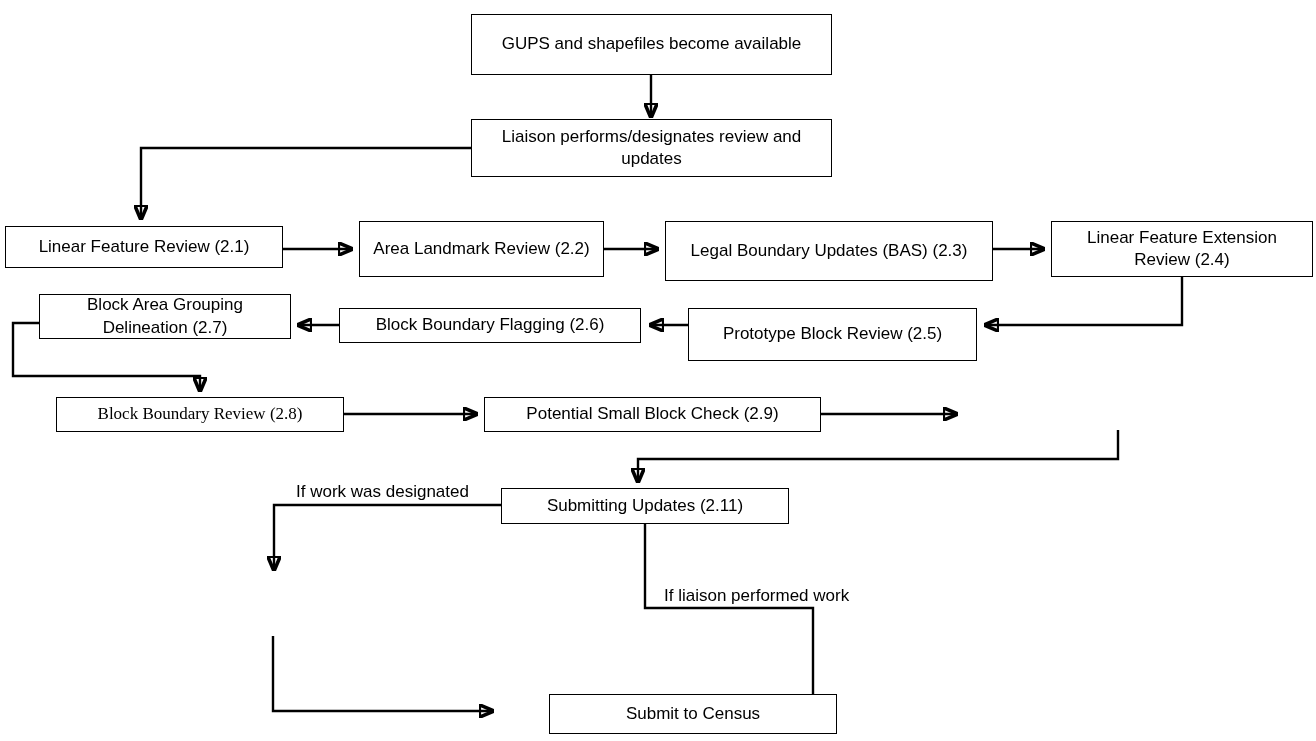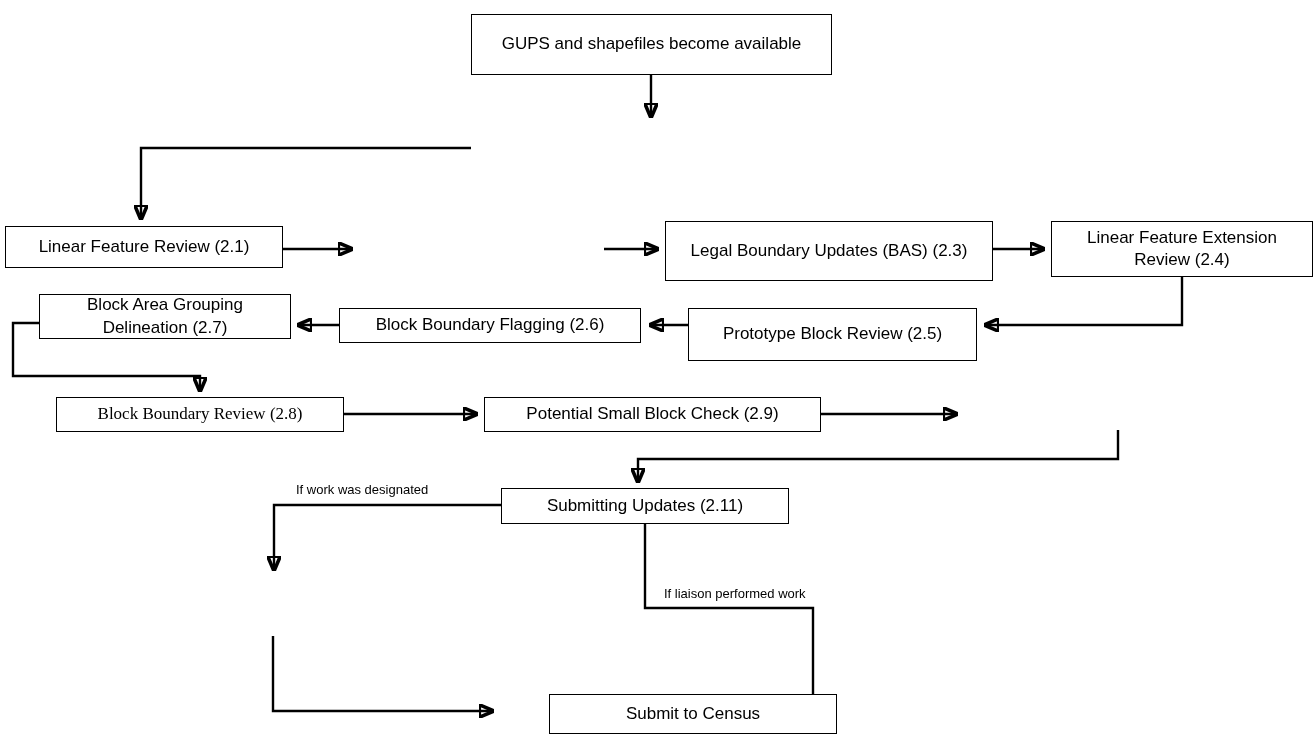--- a/index.html
+++ b/index.html
@@ -33,21 +33,21 @@
     color: #000000;
     padding: 11px 8px;
     z-index: 3;
   }
   .node span {
     display: block;
     width: 100%;
   }
   .edge-label {
     position: absolute;
-    font-size: 13px;
+    font-size: 17px;
     line-height: 1.2;
     color: #000000;
     white-space: nowrap;
     z-index: 4;
     background: transparent;
   }
   svg.wires {
     position: absolute;
     left: 0;
     top: 0;
@@ -104,25 +104,31 @@
 
     <path d="M 645 524 L 645 608 L 813 608 L 813 711 L 796 711" marker-end="url(#arrow)"></path>
 
     <path d="M 273 636 L 273 711 L 493 711" marker-end="url(#arrow)"></path>
   </svg>
 
   <div class="node" style="left:471px; top:14px; width:361px; height:61px;">
     <span>GUPS and shapefiles become available</span>
   </div>
 
+  <div class="node" style="left:471px; top:119px; width:361px; height:58px;">
+    <span>Liaison performs/designates review and updates</span>
+  </div>
 
   <div class="node" style="left:5px; top:226px; width:278px; height:42px;">
     <span>Linear Feature Review (2.1)</span>
   </div>
 
+  <div class="node" style="left:359px; top:221px; width:245px; height:56px;">
+    <span>Area Landmark Review (2.2)</span>
+  </div>
 
   <div class="node" style="left:665px; top:221px; width:328px; height:60px;">
     <span>Legal Boundary Updates (BAS) (2.3)</span>
   </div>
 
   <div class="node" style="left:1051px; top:221px; width:262px; height:56px;">
     <span>Linear Feature Extension Review (2.4)</span>
   </div>
 
   <div class="node" style="left:688px; top:308px; width:289px; height:53px;">

